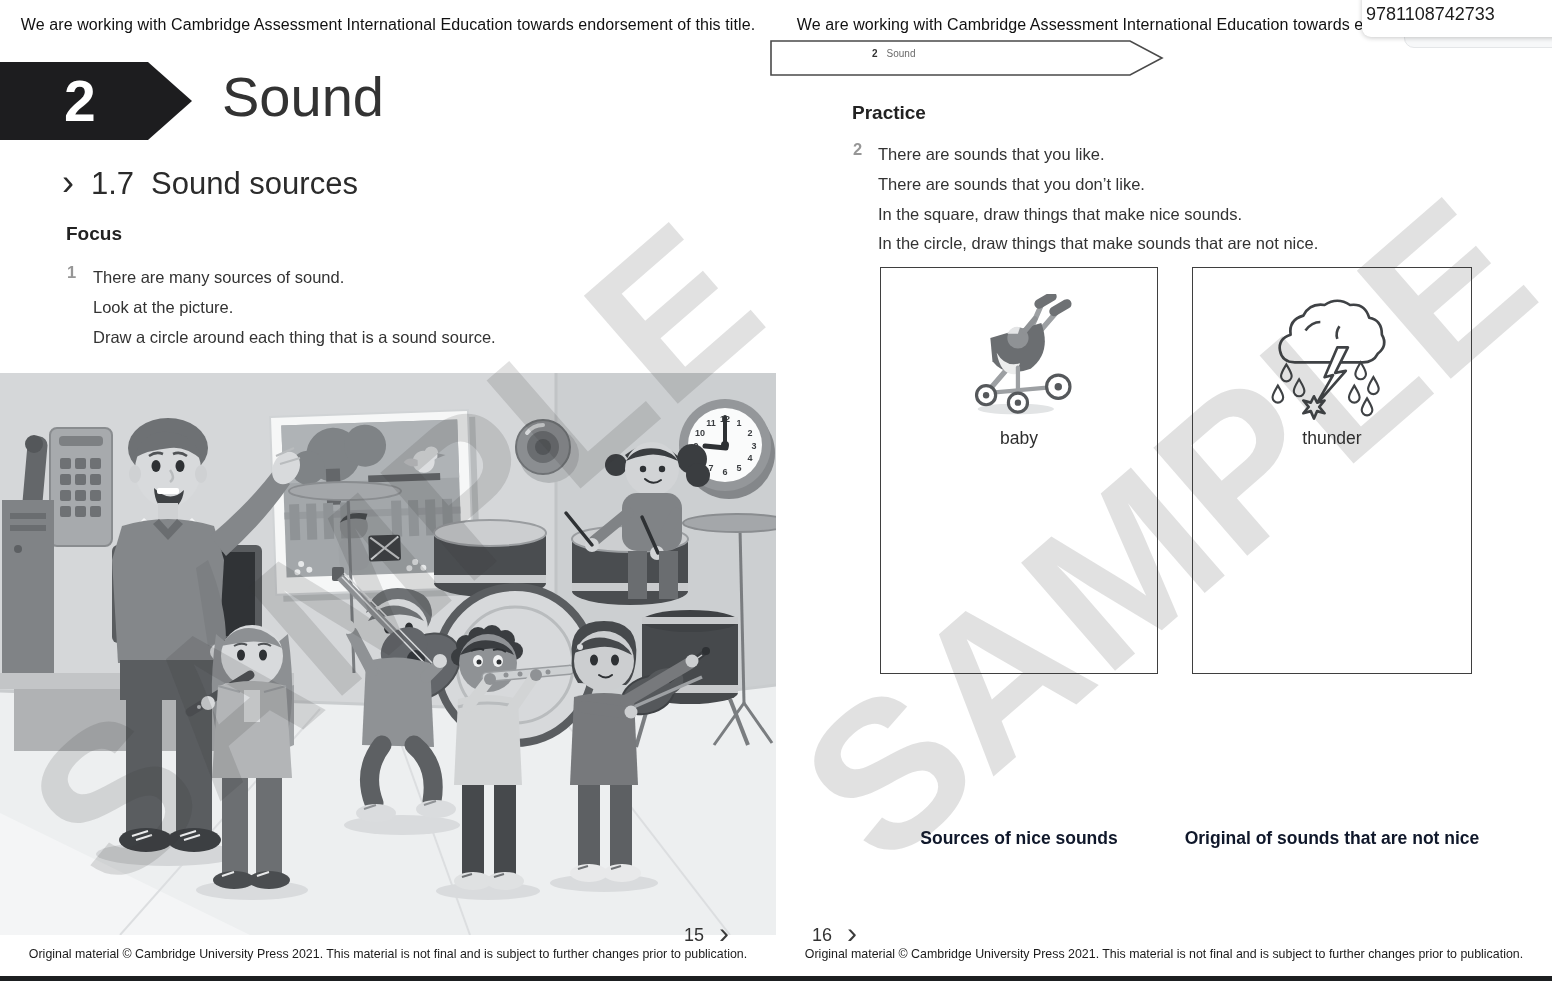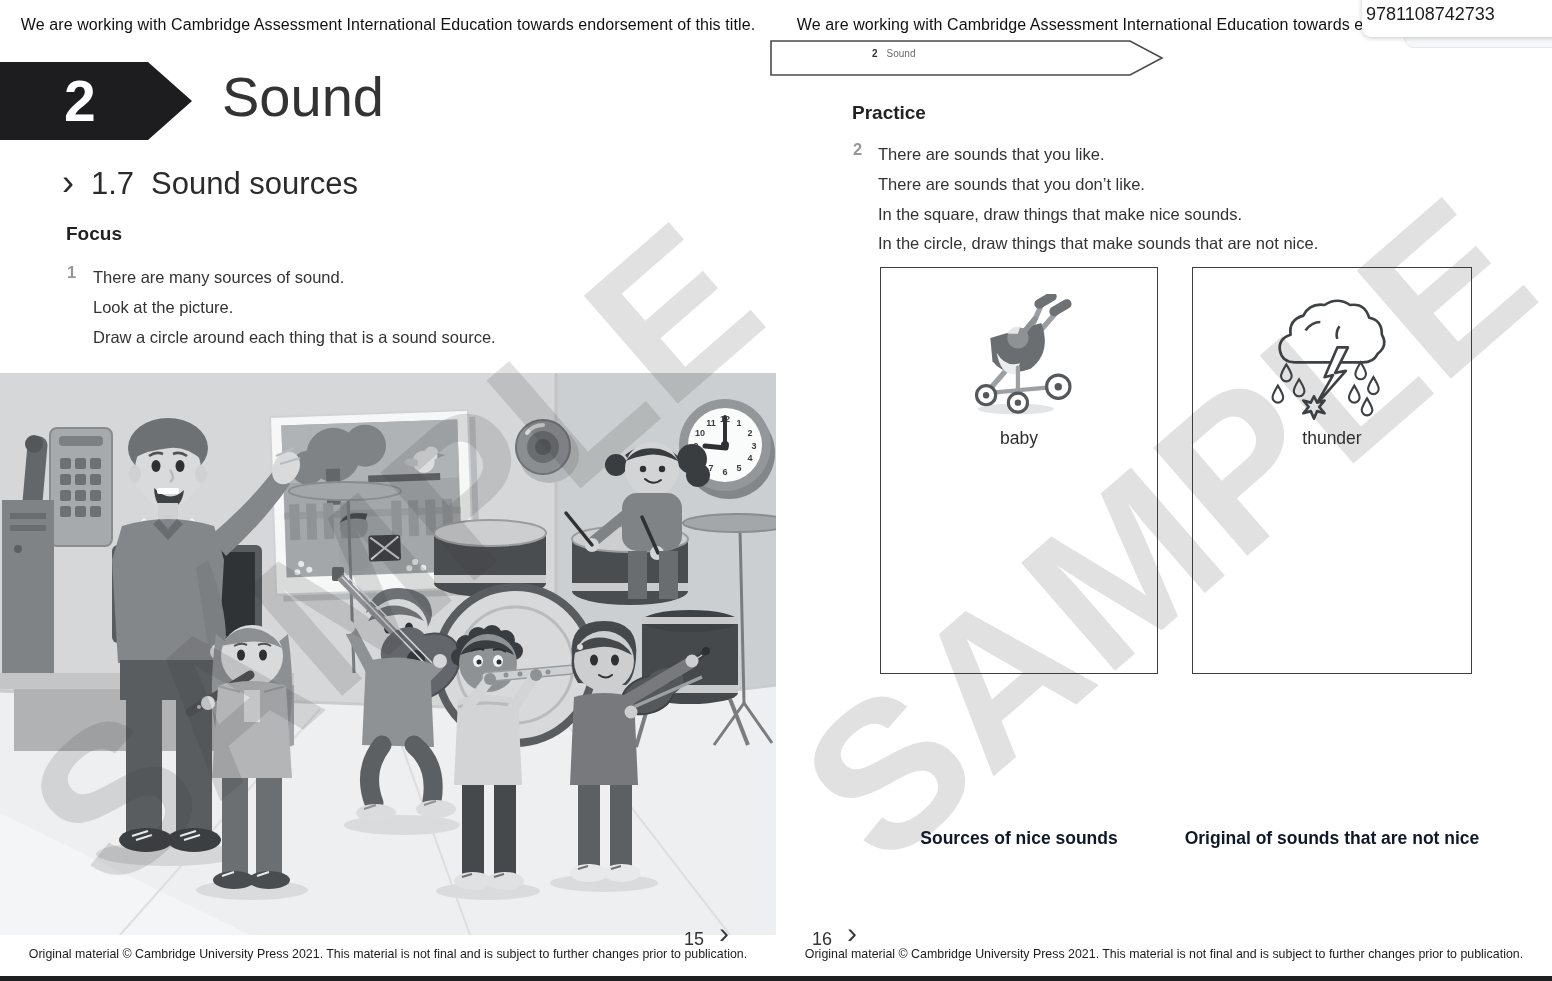--- a/index.html
+++ b/index.html
@@ -27,21 +27,21 @@
   .focus-head { left:66px; top:223px; }
 
   .ex-num { position:absolute; font-size:16.5px; font-weight:bold; color:#969696; }
   .ex-lines { position:absolute; font-size:16.5px; color:#333; }
   .ex-line { display:block; line-height:29.8px; }
   .left .ex-num { left:67px; top:263px; }
   .left .ex-lines { left:93px; top:263px; }
 
   .illustration { position:absolute; left:0; top:373px; width:776px; height:562px; }
 
-  .pagenum { position:absolute; font-size:18px; color:#333; display:flex; align-items:flex-end; }
+  .pagenum { position:absolute; font-size:18px; color:#333; display:flex; align-items:center; }
   .pagenum .num { font-weight:500; }
   .pn-chev { font-size:30px; font-weight:400; color:#3c3c3c; margin-left:15px; line-height:1; position:relative; top:-2px; }
   .left .pagenum { left:684px; top:920px; }
   .right .pagenum { left:36px; top:920px; }
 
   .footer { position:absolute; top:947px; left:0; width:100%; text-align:center;
             font-size:12.4px; color:#1c1c1c; }
 
   .watermark { position:absolute; font-size:208px; font-weight:bold; color:rgba(55,55,55,0.15);
       white-space:nowrap; pointer-events:none; z-index:5; letter-spacing:2px;

